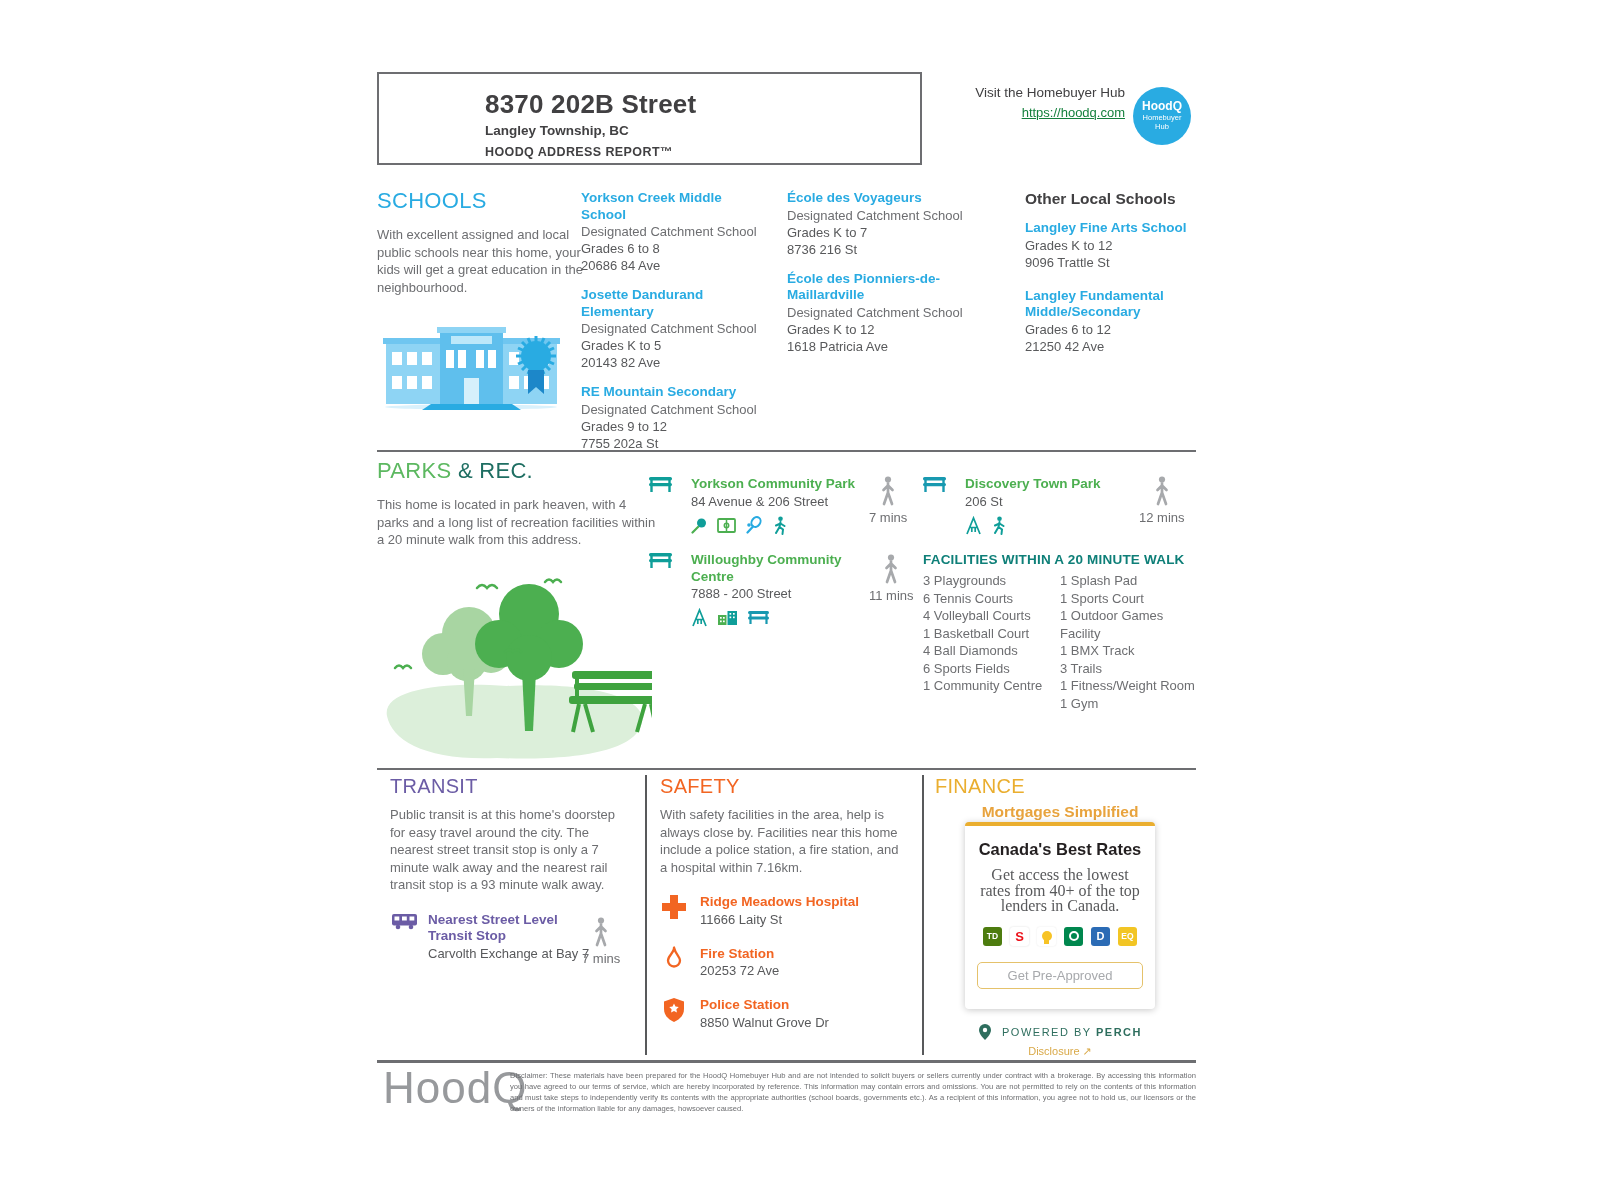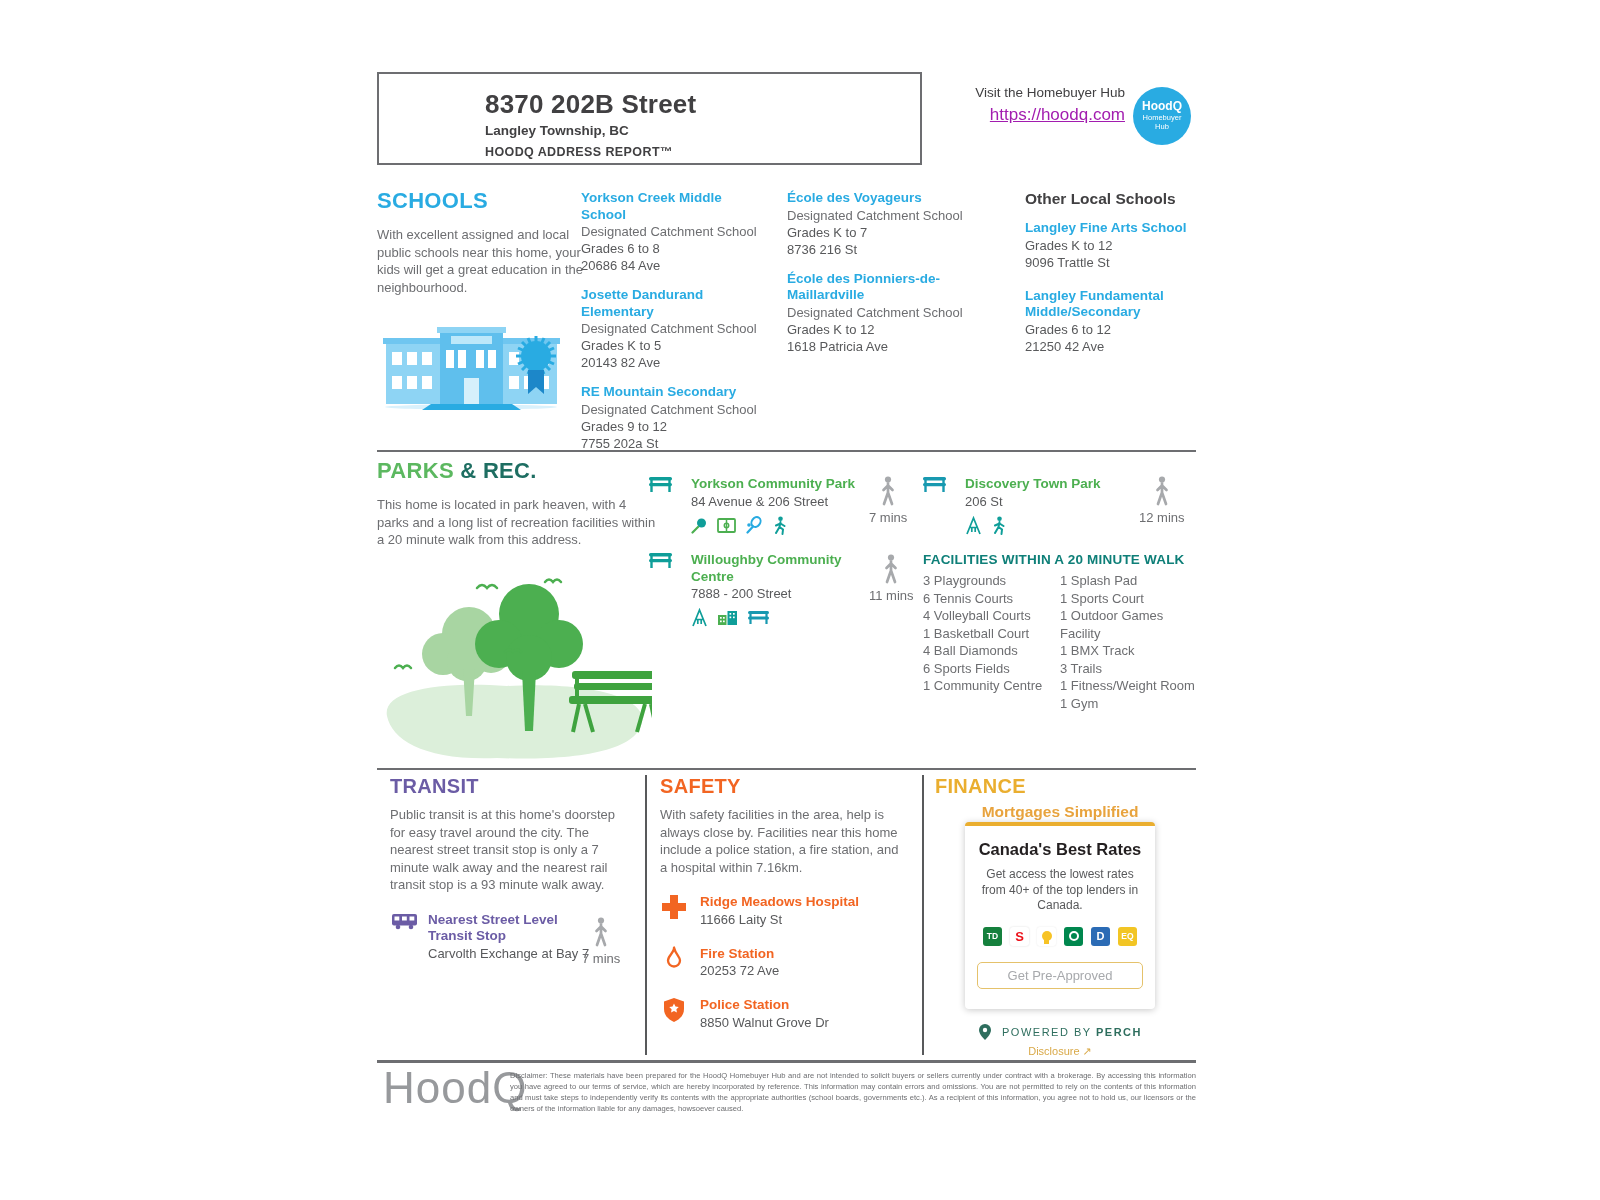--- a/index.html
+++ b/index.html
@@ -8,29 +8,29 @@
   #page { position:relative; width:1600px; height:1200px; background:#fff; overflow:hidden; }
 
   
   #header-box { position:absolute; left:377px; top:72px; width:545px; height:93px;
     border:2px solid #6D6E71; padding:15px 0 0 106px; }
   .addr-title { font-size:26px; font-weight:700; color:#414042; letter-spacing:0.2px; }
   .addr-city { font-size:13.5px; font-weight:700; color:#414042; margin-top:3px; }
   .addr-report { font-size:12.5px; font-weight:700; color:#414042; margin-top:7px; letter-spacing:0.4px; }
   #hub-area { position:absolute; left:950px; top:85px; width:175px; text-align:right; }
   .hub-text { font-size:13.5px; color:#414042; }
-  .hub-link { font-size:17px; color:#a21caf; text-decoration:underline; display:inline-block; margin-top:5px; cursor:pointer; }
+  .hub-link { font-size:13px; color:#15803d; text-decoration:underline; display:inline-block; margin-top:5px; cursor:pointer; }
   #hub-badge { position:absolute; left:1133px; top:87px; width:58px; height:58px; border-radius:50%;
     background:#29ABE2; color:#fff; display:flex; flex-direction:column; align-items:center; justify-content:center; line-height:1.15; }
   #hub-badge .b1 { font-size:12px; font-weight:700; }
   #hub-badge .b2 { font-size:7.5px; }
 
   
   .hr { position:absolute; left:377px; width:819px; height:2px; background:#6D6E71; }
-  .sec-title { font-size:22px; font-weight:700; letter-spacing:0.3px; }
+  .sec-title { font-size:22px; font-weight:400; letter-spacing:0.3px; }
   .intro { font-size:13px; line-height:17.5px; color:#6D6E71; margin-top:12px; }
   .entry-name { font-size:13.5px; font-weight:700; line-height:16.5px; cursor:pointer; }
   .entry-line { font-size:13px; line-height:17px; color:#6D6E71; }
   .entry-line.dark { color:#58595B; }
   .walker { display:flex; flex-direction:column; align-items:center; position:absolute; }
   .walker .mins { font-size:13px; color:#6D6E71; margin-top:3px; white-space:nowrap; }
 
   
   #schools { position:absolute; left:377px; top:188px; width:819px; height:255px; }
   #schools .sec-title { color:#29ABE2; }
@@ -72,25 +72,25 @@
   .safety-row .entry-name { color:#F26522; }
   .icon-cell { width:28px; flex:0 0 28px; display:flex; justify-content:center; }
 
   
   #mort-sub { position:absolute; left:30px; top:28px; width:190px; text-align:center;
     color:#E8A33D; font-size:15.5px; font-weight:700; }
   #fin-card { position:absolute; left:30px; top:47px; width:190px; height:187px; background:#fff;
     border-radius:4px; border-top:4px solid #EAAE2F; box-shadow:0 1px 7px rgba(0,0,0,0.22);
     padding:14px 10px 0; text-align:center; }
   #fin-card h3 { font-size:16.5px; font-weight:700; color:#231F20; }
-  #fin-card .card-text { font-size:12px; line-height:15.5px; color:#58595B; margin-top:8px; }
+  #fin-card .card-text { font-size:16px; line-height:15.5px; color:#58595B; margin-top:8px;font-family:Liberation Serif, serif; }
   #lenders { display:flex; justify-content:center; gap:8px; margin-top:13px; }
   .lender { width:19px; height:19px; border-radius:3px; display:flex; align-items:center; justify-content:center;
     font-size:8.5px; font-weight:700; }
-  .l-td { background:#15803d; color:#fff; }
+  .l-td { background:#4d7c0f; color:#fff; }
   .l-sc { background:#fff; color:#EC111A; font-size:13px; box-shadow:0 0 2px rgba(0,0,0,0.15); }
   .l-bulb { background:#fff; position:relative; box-shadow:0 0 2px rgba(0,0,0,0.1); }
   .bulb-shape { width:10px; height:10px; background:#F7C325; border-radius:50%; position:relative; }
   .bulb-shape:after { content:''; position:absolute; left:2.5px; bottom:-3px; width:5px; height:4px; background:#F7C325; }
   .l-ring { background:#00874E; position:relative; }
   .ring-shape { width:10px; height:10px; border:2.2px solid #fff; border-radius:50%; }
   .l-arrow { background:#2B6BB5; color:#fff; font-size:11px; }
   .l-eq { background:#F2C524; color:#fff; }
   #preapprove-btn { display:block; margin:16px auto 0; width:166px; height:27px; background:#fff;
     border:1.5px solid #E5C26B; border-radius:5px; color:#A7A9AC; font-size:13px;

